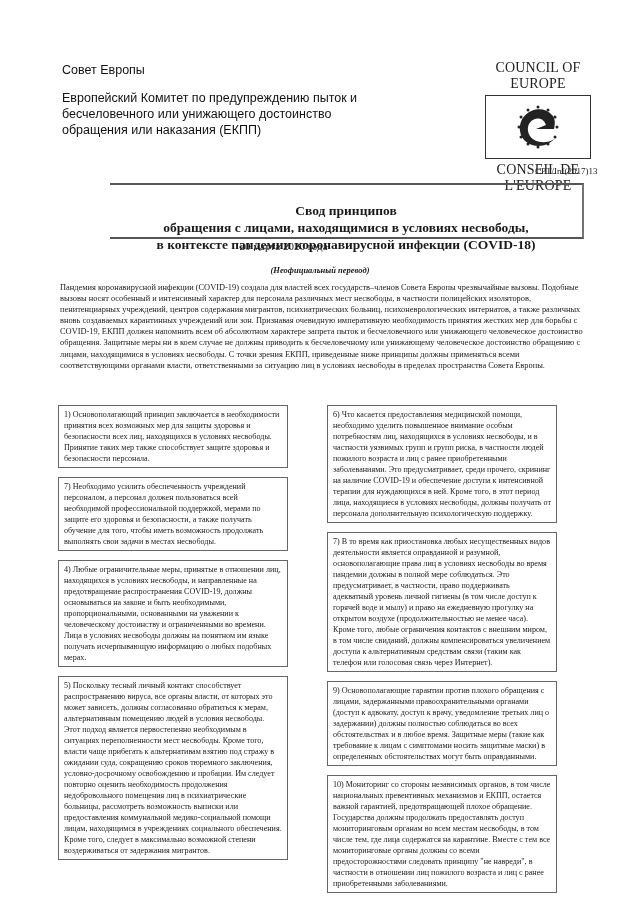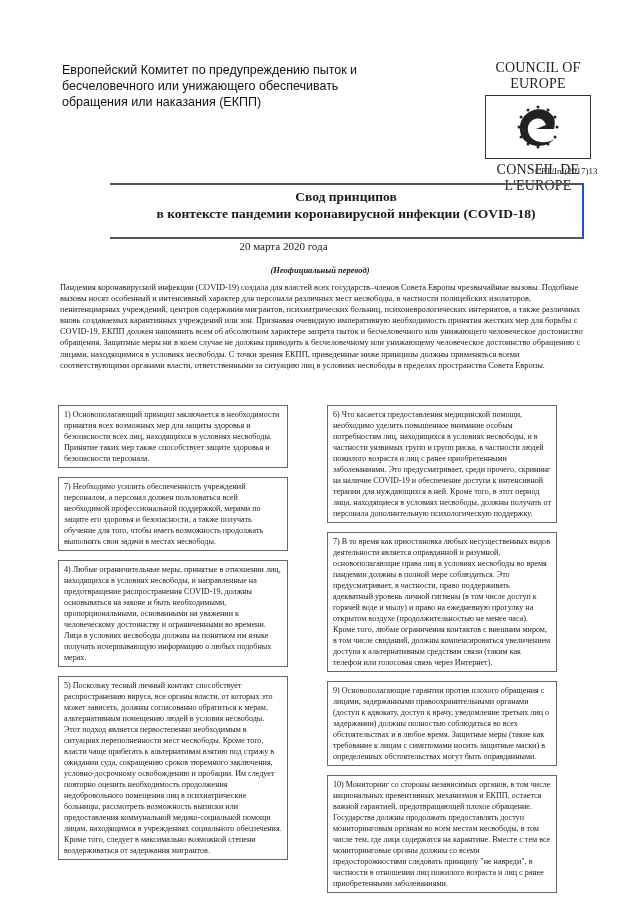--- a/index.html
+++ b/index.html
@@ -5,34 +5,35 @@
   html, body { margin: 0; padding: 0; background: #ffffff; }
   body { width: 640px; height: 905px; position: relative; overflow: hidden; color: #1a1a1a; }
   .org { position: absolute; left: 62px; top: 62px; font-family: "Liberation Sans", sans-serif; font-size: 12.5px; line-height: 16px; color: #111; }
   .org .name { margin-bottom: 12px; }
   .org .committee { width: 300px; }
   .logo { position: absolute; left: 483px; top: 60px; width: 110px; text-align: center; font-family: "Liberation Serif", serif; }
   .logo .cap { font-size: 14px; letter-spacing: 0.2px; color: #222; }
   .logo .box { margin: 3px auto; width: 104px; height: 62px; border: 1px solid #333; position: relative; }
   .logo svg { position: absolute; left: 26px; top: 5px; }
   .docref { position: absolute; left: 535px; top: 166px; font-family: "Liberation Serif", serif; font-size: 9px; color: #222; }
-  .titlebox { position: absolute; left: 110px; top: 183px; width: 474px; height: 56px; border-top: 2px solid #555; border-bottom: 2px solid #555; border-right: 2px solid #1d4ed8; box-sizing: border-box; text-align: center; font-family: "Liberation Serif", serif; font-weight: bold; font-size: 13.5px; line-height: 17px; padding-top: 3px; }
+  .titlebox { position: absolute; left: 110px; top: 183px; width: 474px; height: 56px; border-top: 2px solid #555; border-bottom: 2px solid #555; border-right: 2px solid #737373; box-sizing: border-box; text-align: center; font-family: "Liberation Serif", serif; font-weight: bold; font-size: 13.5px; line-height: 17px; padding-top: 17px; }
   .date { position: absolute; left: 0; width: 567px; top: 240px; text-align: center; font-family: "Liberation Serif", serif; font-size: 11px; }
   .translation { position: absolute; left: 0; width: 640px; top: 265px; text-align: center; font-family: "Liberation Serif", serif; font-size: 8.5px; font-style: italic; font-weight: bold; }
   .intro { position: absolute; left: 60px; top: 282px; width: 530px; font-family: Liberation Serif, serif; font-size: 8.4px; line-height: 11.1px; text-align: left; }
   .col { position: absolute; top: 405px; width: 230px; }
   .col.left { left: 58px; }
   .col.right { left: 327px; }
   .pbox { border: 1.5px solid #666; box-sizing: border-box; padding: 3px 5px; font-family: "Liberation Serif", serif; font-size: 8.1px; line-height: 11px; margin-bottom: 9px; background: #fff; }
 </style>
 </head>
 <body>
 
 <div class="org">
-  <div class="committee">Европейский Комитет по предупреждению пыток и бесчеловечного или унижающего обеспечивать обращения или наказания (ЕКПП)</div>
+  <div class="name">Совет Европы</div>
+  <div class="committee">Европейский Комитет по предупреждению пыток и бесчеловечного или унижающего достоинство обращения или наказания (ЕКПП)</div>
 </div>
 
 <div class="logo">
   <div class="cap">COUNCIL OF EUROPE</div>
   <div class="box">
     <svg width="52" height="52" viewBox="0 0 52 52">
       <g fill="#222">
         <circle cx="26" cy="6" r="1.5"></circle>
           <circle cx="36" cy="9" r="1.5"></circle>
           <circle cx="43" cy="16" r="1.5"></circle>
@@ -49,20 +50,21 @@
       <path d="M40 14 C30 2 6 10 8 30 C10 46 32 50 42 38 C34 44 18 42 16 30 C14 18 30 12 34 24 L24 28 L42 28 C44 20 42 16 40 14 Z" fill="#222"></path>
     </svg>
   </div>
   <div class="cap">CONSEIL DE L'EUROPE</div>
 </div>
 
 <div class="docref">CPT/Inf(2017)13</div>
 
 <div class="titlebox">
   <div>Свод принципов</div>
+  <div>обращения с лицами, находящимися в условиях несвободы,</div>
   <div>в контексте пандемии коронавирусной инфекции (COVID-18)</div>
 </div>
 
 <div class="date">20 марта 2020 года</div>
 <div class="translation">(Неофициальный перевод)</div>
 
 <div class="intro">Пандемия коронавирусной инфекции (COVID-19) создала для властей всех государств–членов Совета Европы чрезвычайные вызовы. Подобные вызовы носят особенный и интенсивный характер для персонала различных мест несвободы, в частности полицейских изоляторов, пенитенциарных учреждений, центров содержания мигрантов, психиатрических больниц, психоневрологических интернатов, а также различных вновь создаваемых карантинных учреждений или зон. Признавая очевидную императивную необходимость принятия жестких мер для борьбы с COVID-19, ЕКПП должен напомнить всем об абсолютном характере запрета пыток и бесчеловечного или унижающего человеческое достоинство обращения. Защитные меры ни в коем случае не должны приводить к бесчеловечному или унижающему человеческое достоинство обращению с лицами, находящимися в условиях несвободы. С точки зрения ЕКПП, приведенные ниже принципы должны применяться всеми соответствующими органами власти, ответственными за ситуацию лиц в условиях несвободы в пределах пространства Совета Европы.</div>
 
 <div class="col left">
   <div class="pbox">1) Основополагающий принцип заключается в необходимости принятия всех возможных мер для защиты здоровья и безопасности всех лиц, находящихся в условиях несвободы. Принятие таких мер также способствует защите здоровья и безопасности персонала.</div>

